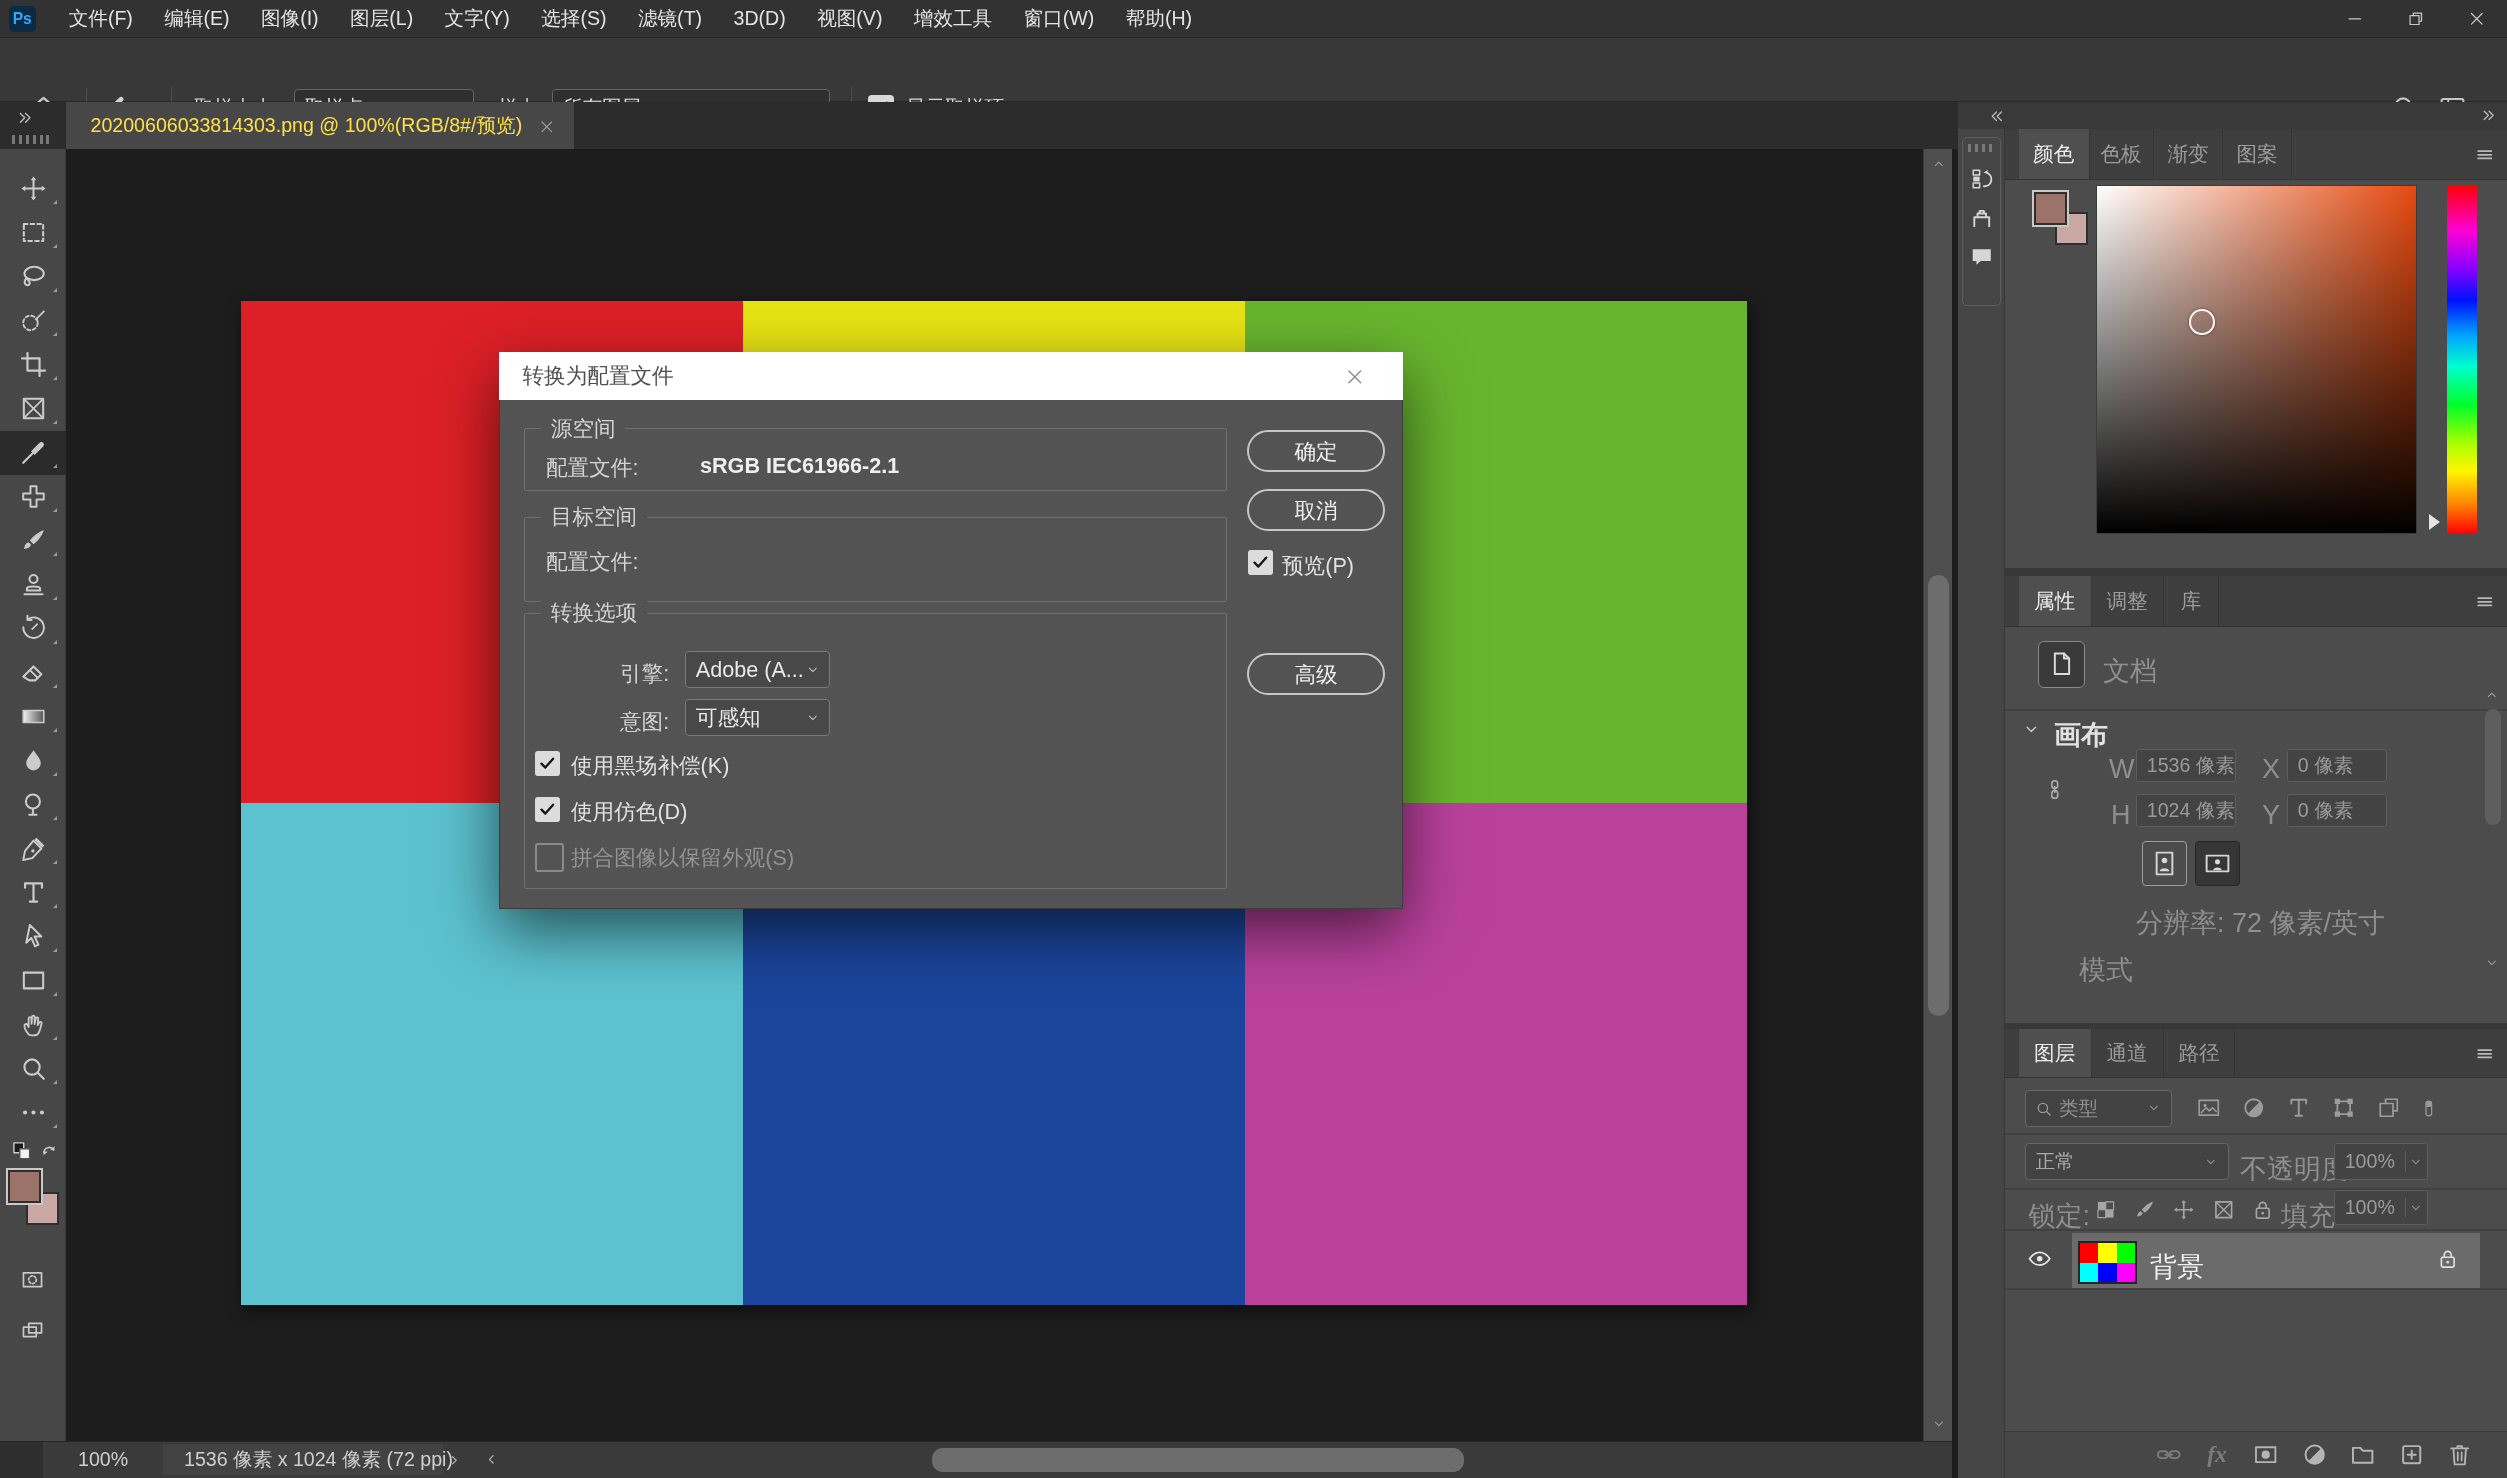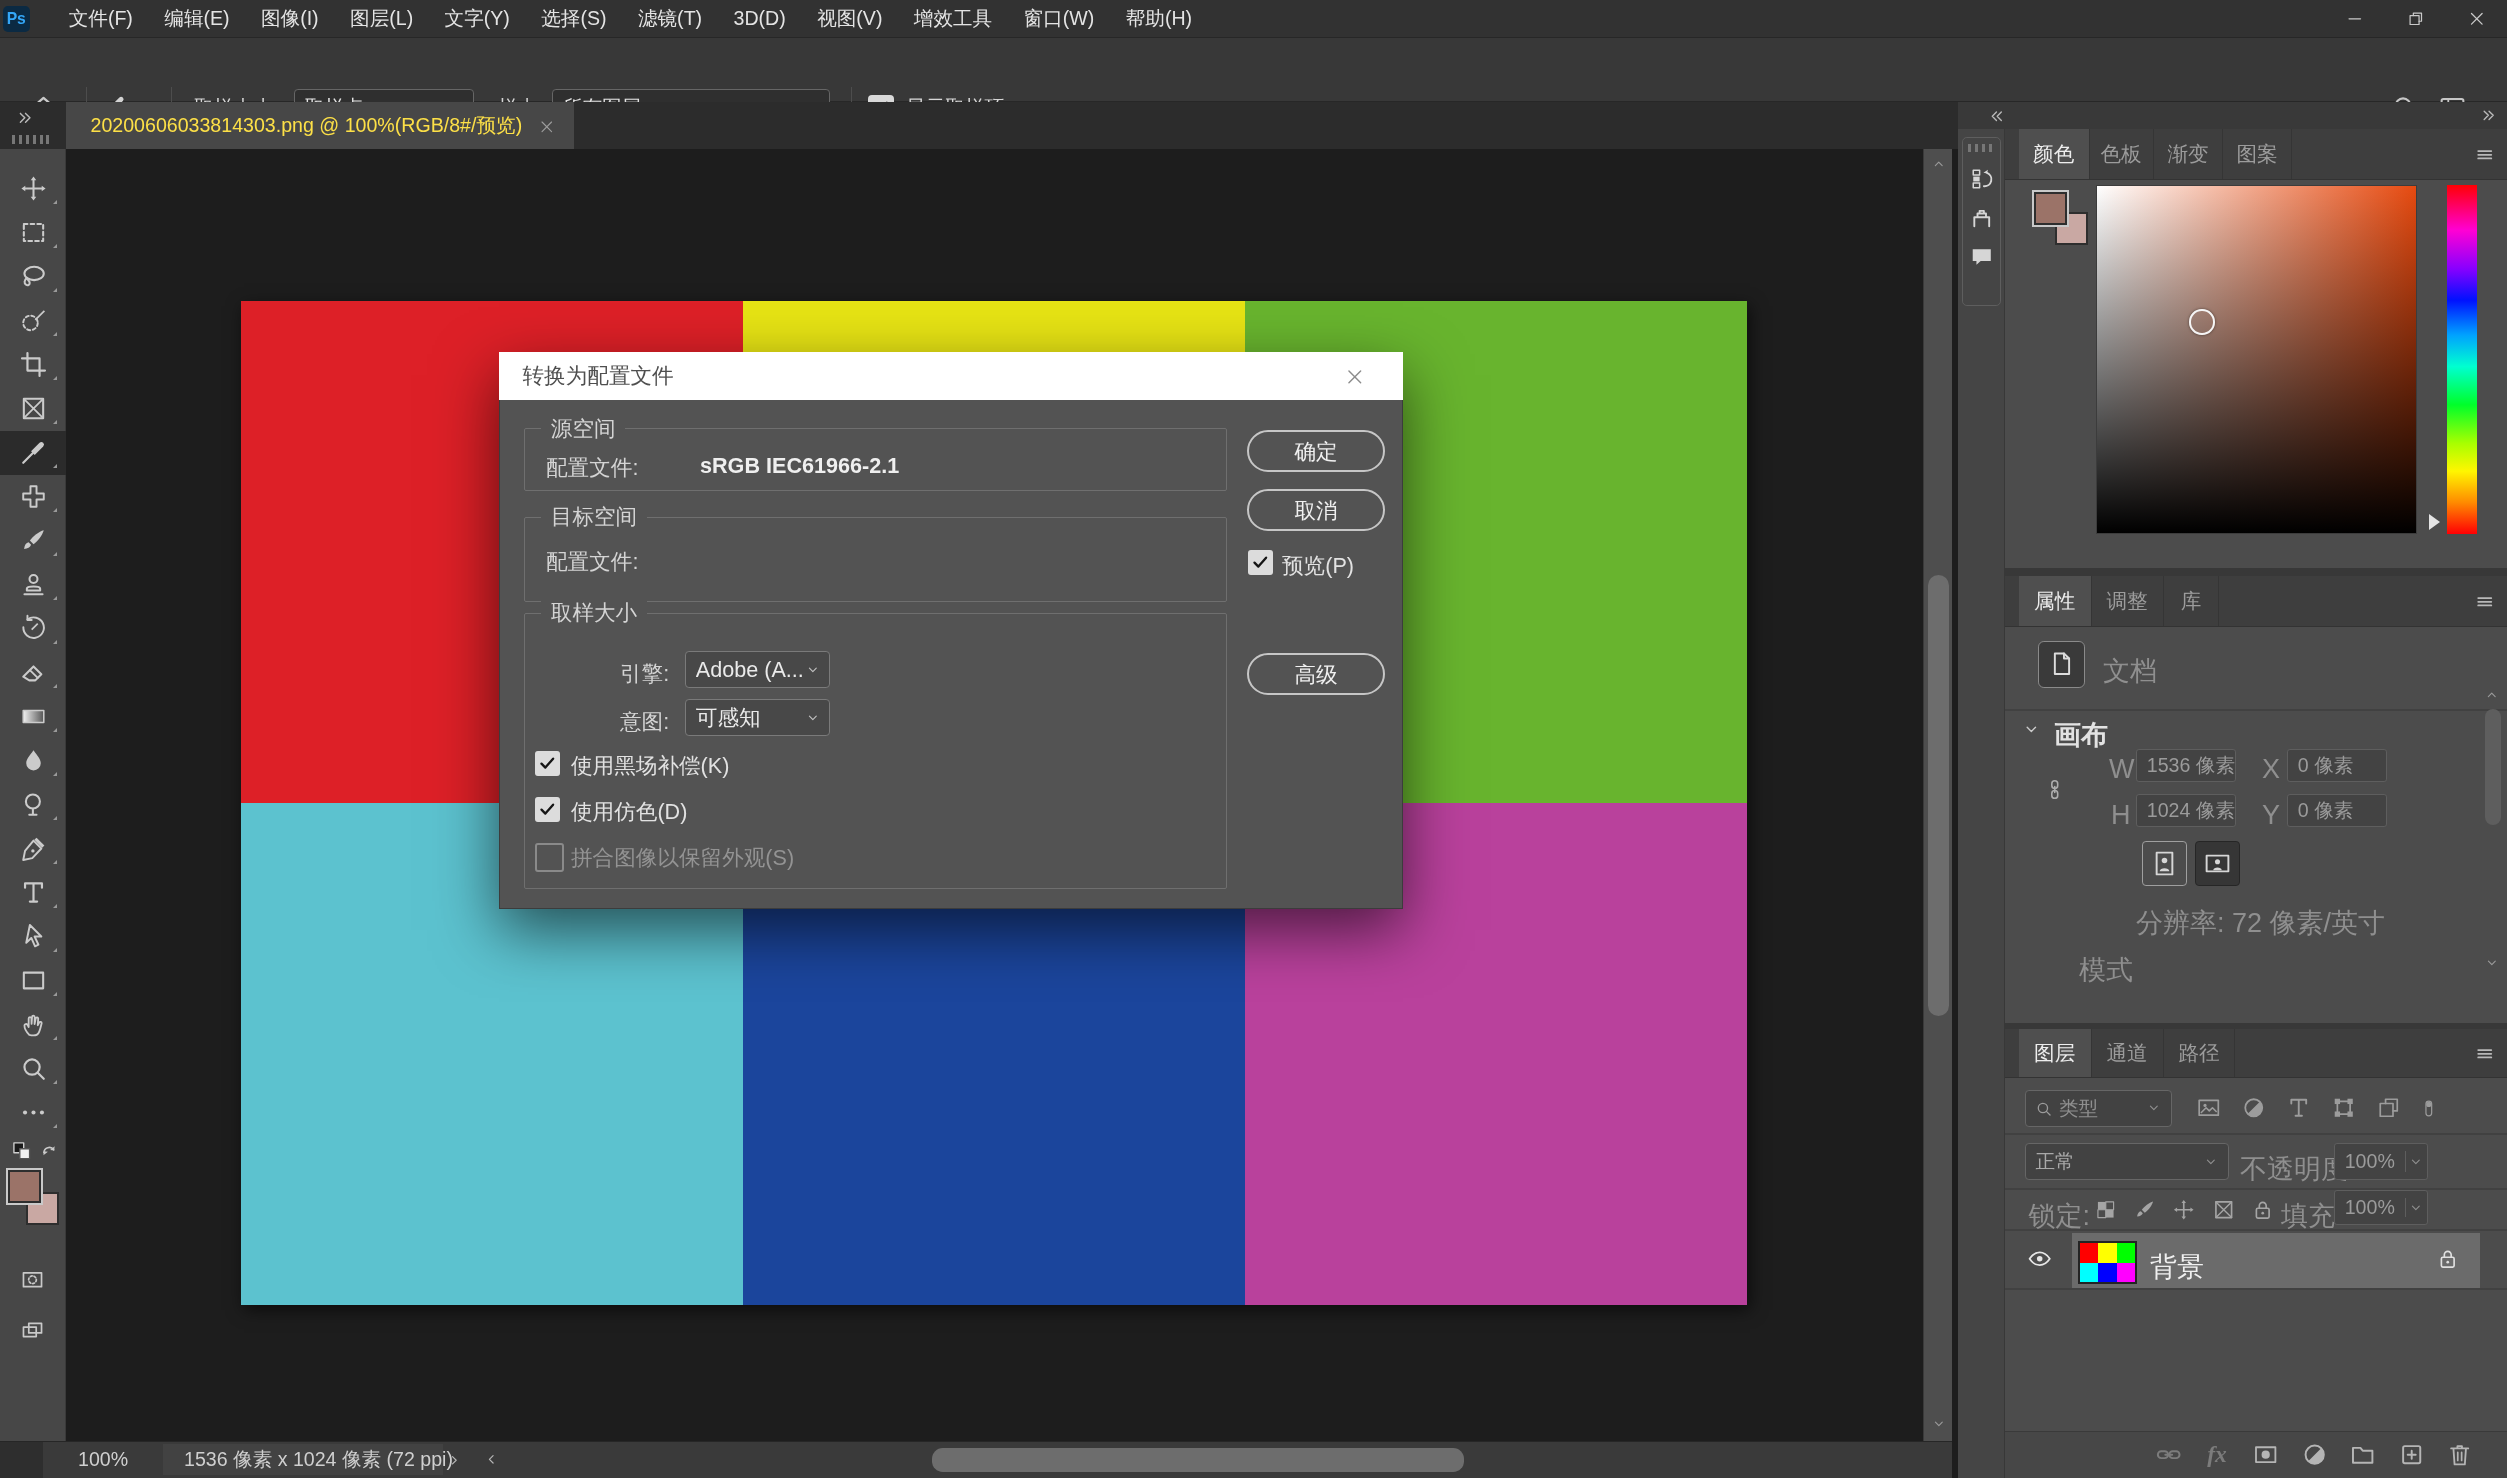--- a/index.html
+++ b/index.html
@@ -3,21 +3,21 @@
 <meta charset="utf-8">
 <style>
   html,body{margin:0;padding:0;background:#111;}
   .app{position:relative;width:2507px;height:1478px;background:#1d1d1d;overflow:hidden;
        font-family:"Liberation Sans","DejaVu Sans",sans-serif;color:#e0e0e0;}
   .ab{position:absolute;}
   .ic{display:flex;align-items:center;justify-content:center;}
   svg.icon{display:block;stroke-linecap:round;stroke-linejoin:round;}
   
   .menubar{left:0;top:0;width:2507px;height:37px;background:#323232;}
-  .pslogo{left:3px;top:5.9px;width:26.5px;height:26.5px;border-radius:4.9px;background:#0b2a43;
+  .pslogo{left:9px;top:5.9px;width:26.5px;height:26.5px;border-radius:4.9px;background:#0b2a43;
           color:#34a7f8;font-size:15.7px;font-weight:bold;display:flex;align-items:center;justify-content:center;}
   .menuitems{left:53px;top:0;height:37px;display:flex;}
   .menuitem{padding:0 15.7px;line-height:37px;font-size:19.6px;color:#e4e4e4;white-space:nowrap;}
   .winctl{right:0;top:0;height:37px;display:flex;}
   .winbtn{width:61px;height:37px;color:#c9c9c9;}
   
   .optionsbar{left:0;top:37px;width:2507px;height:65px;background:#383838;border-top:1px solid #272727;border-bottom:1px solid #272727;box-sizing:border-box;}
   .obar-divider{top:49px;width:1px;height:41px;background:#4d4d4d;}
   .obar-label{top:37px;height:65px;line-height:65px;font-size:19.6px;color:#d6d6d6;white-space:nowrap;}
   .obar-select{top:51px;height:37px;background:#2f2f2f;border:1px solid #666;border-radius:3.9px;box-sizing:border-box;
@@ -922,21 +922,21 @@
       <div class="fieldset" style="left:23.5px;top:28px;width:701px;height:61px"></div>
       <div class="legend" style="left:41px;top:14.7px">源空间</div>
       <span class="dlg-label" style="left:46px;top:53px">配置文件:</span>
       <span class="dlg-value" style="left:200px;top:53px">sRGB IEC61966-2.1</span>
 
       <div class="fieldset" style="left:23.5px;top:117px;width:701px;height:83px"></div>
       <div class="legend" style="left:41px;top:103px">目标空间</div>
       <span class="dlg-label" style="left:46px;top:147px">配置文件:</span>
 
       <div class="fieldset" style="left:23.5px;top:213px;width:701px;height:274px"></div>
-      <div class="legend" style="left:41px;top:199px">取样大小</div>
+      <div class="legend" style="left:41px;top:199px">转换选项</div>
       <span class="dlg-label" style="left:120px;top:259px">引擎:</span>
       <div class="dlg-select" style="left:185px;top:251px;width:145px;height:37px">
         <span class="val">Adobe (A...</span>
         <svg class="icon" width="13.7" height="13.7" viewBox="0 0 24 24" style="color:#c0c0c0">
             <use href="#i-chevron"></use>
           </svg>
       </div>
       <span class="dlg-label" style="left:120px;top:307px">意图:</span>
       <div class="dlg-select" style="left:185px;top:299px;width:145px;height:37px">
         <span class="val">可感知</span>

